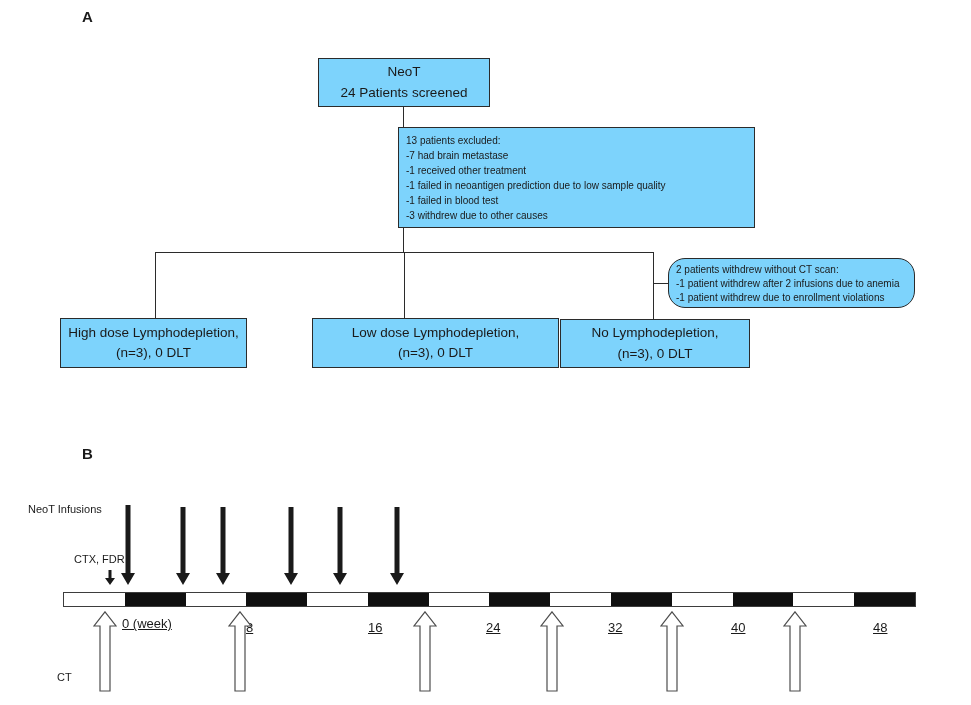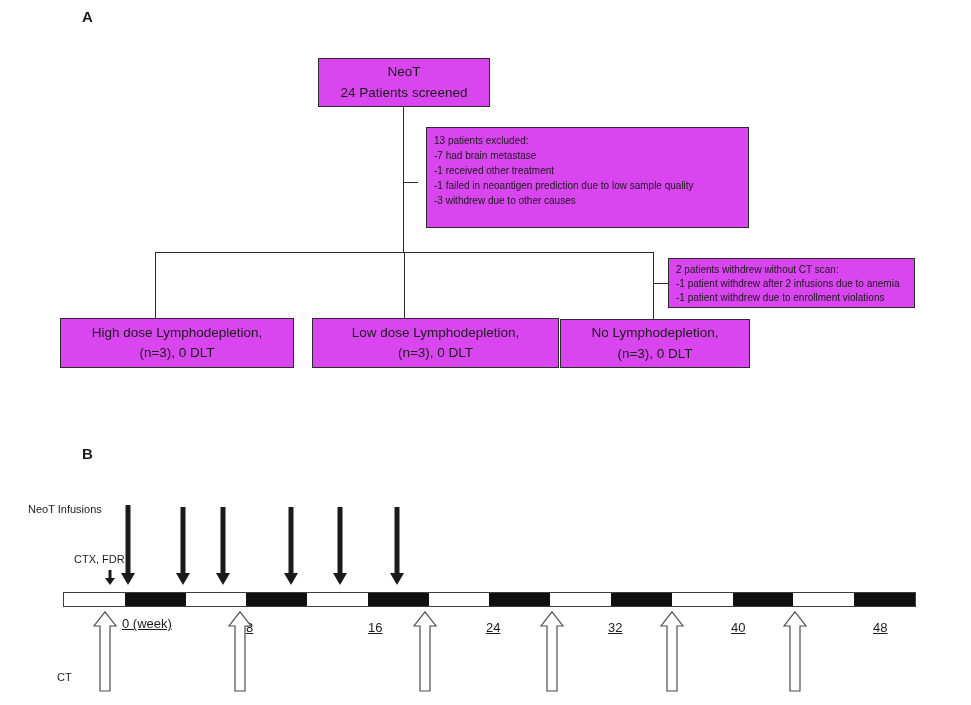--- a/index.html
+++ b/index.html
@@ -6,27 +6,27 @@
   html,body { width:971px; height:705px; }
   body {
     background:#ffffff;
     font-family:"Liberation Sans", sans-serif;
     color:#1a1a1a;
     position:relative;
     overflow:hidden;
   }
   .canvas { position:absolute; inset:0; }
   .panel-label { position:absolute; font-weight:bold; font-size:15px; letter-spacing:.5px; }
-  .fbox { position:absolute; border:1px solid #2b2b2b; background:#d946ef; }
+  .fbox { position:absolute; border:1px solid #2b2b2b; background:#7dd3fc; }
   .center-box {
     display:flex; flex-direction:column; align-items:center; justify-content:center;
     text-align:center; font-size:13.5px; line-height:1.5;
   }
   .note-box { font-size:10px; line-height:15px; padding:5px 7px 4px 7px; white-space:nowrap; }
-  .note-box.tight { line-height:14px; padding:4px 7px; }
+  .note-box.tight { line-height:14px; padding:4px 7px;border-radius:17px; }
   .cline { position:absolute; background:#2b2b2b; }
   .blabel { position:absolute; font-size:11px; }
   .bar { position:absolute; display:flex; border:1px solid #3d3d3d; background:#fff; }
   .seg { flex:1 1 0; height:100%; }
   .seg-black { background:#101010; }
   .seg-white { background:#ffffff; }
   .week-label { position:absolute; font-size:13px;text-decoration:underline; }
   .arrow-wrap { position:absolute; line-height:0; }
 </style>
 </head>
@@ -42,35 +42,36 @@
   </div>
 
   <div class="cline" style="left:403px;top:107px;width:1px;height:146px"></div>
   <div class="cline" style="left:404px;top:182px;width:14px;height:1px"></div>
   <div class="cline" style="left:155px;top:252px;width:499px;height:1px"></div>
   <div class="cline" style="left:155px;top:252px;width:1px;height:66px"></div>
   <div class="cline" style="left:404px;top:252px;width:1px;height:66px"></div>
   <div class="cline" style="left:653px;top:252px;width:1px;height:67px"></div>
   <div class="cline" style="left:654px;top:283px;width:14px;height:1px"></div>
 
-  <div class="fbox note-box" style="left:426px;top:127px;width:323px;height:101px">
+  <div class="fbox note-box" style="left:398px;top:127px;width:357px;height:101px">
     <div>13 patients excluded:</div>
     <div>-7 had brain metastase</div>
     <div>-1 received other treatment</div>
     <div>-1 failed in neoantigen prediction due to low sample quality</div>
+    <div>-1 failed in blood test</div>
     <div>-3 withdrew due to other causes</div>
   </div>
 
   <div class="fbox note-box tight" style="left:668px;top:258px;width:247px;height:50px">
     <div>2 patients withdrew without CT scan:</div>
     <div>-1 patient withdrew after 2 infusions due to anemia</div>
     <div>-1 patient withdrew due to enrollment violations</div>
   </div>
 
-  <div class="fbox center-box" style="left:60px;top:318px;width:234px;height:50px">
+  <div class="fbox center-box" style="left:60px;top:318px;width:187px;height:50px">
     <div>High dose Lymphodepletion,</div>
     <div>(n=3), 0 DLT</div>
   </div>
   <div class="fbox center-box" style="left:312px;top:318px;width:247px;height:50px">
     <div>Low dose Lymphodepletion,</div>
     <div>(n=3), 0 DLT</div>
   </div>
   <div class="fbox center-box" style="left:560px;top:319px;width:190px;height:49px">
     <div>No Lymphodepletion,</div>
     <div>(n=3), 0 DLT</div>

